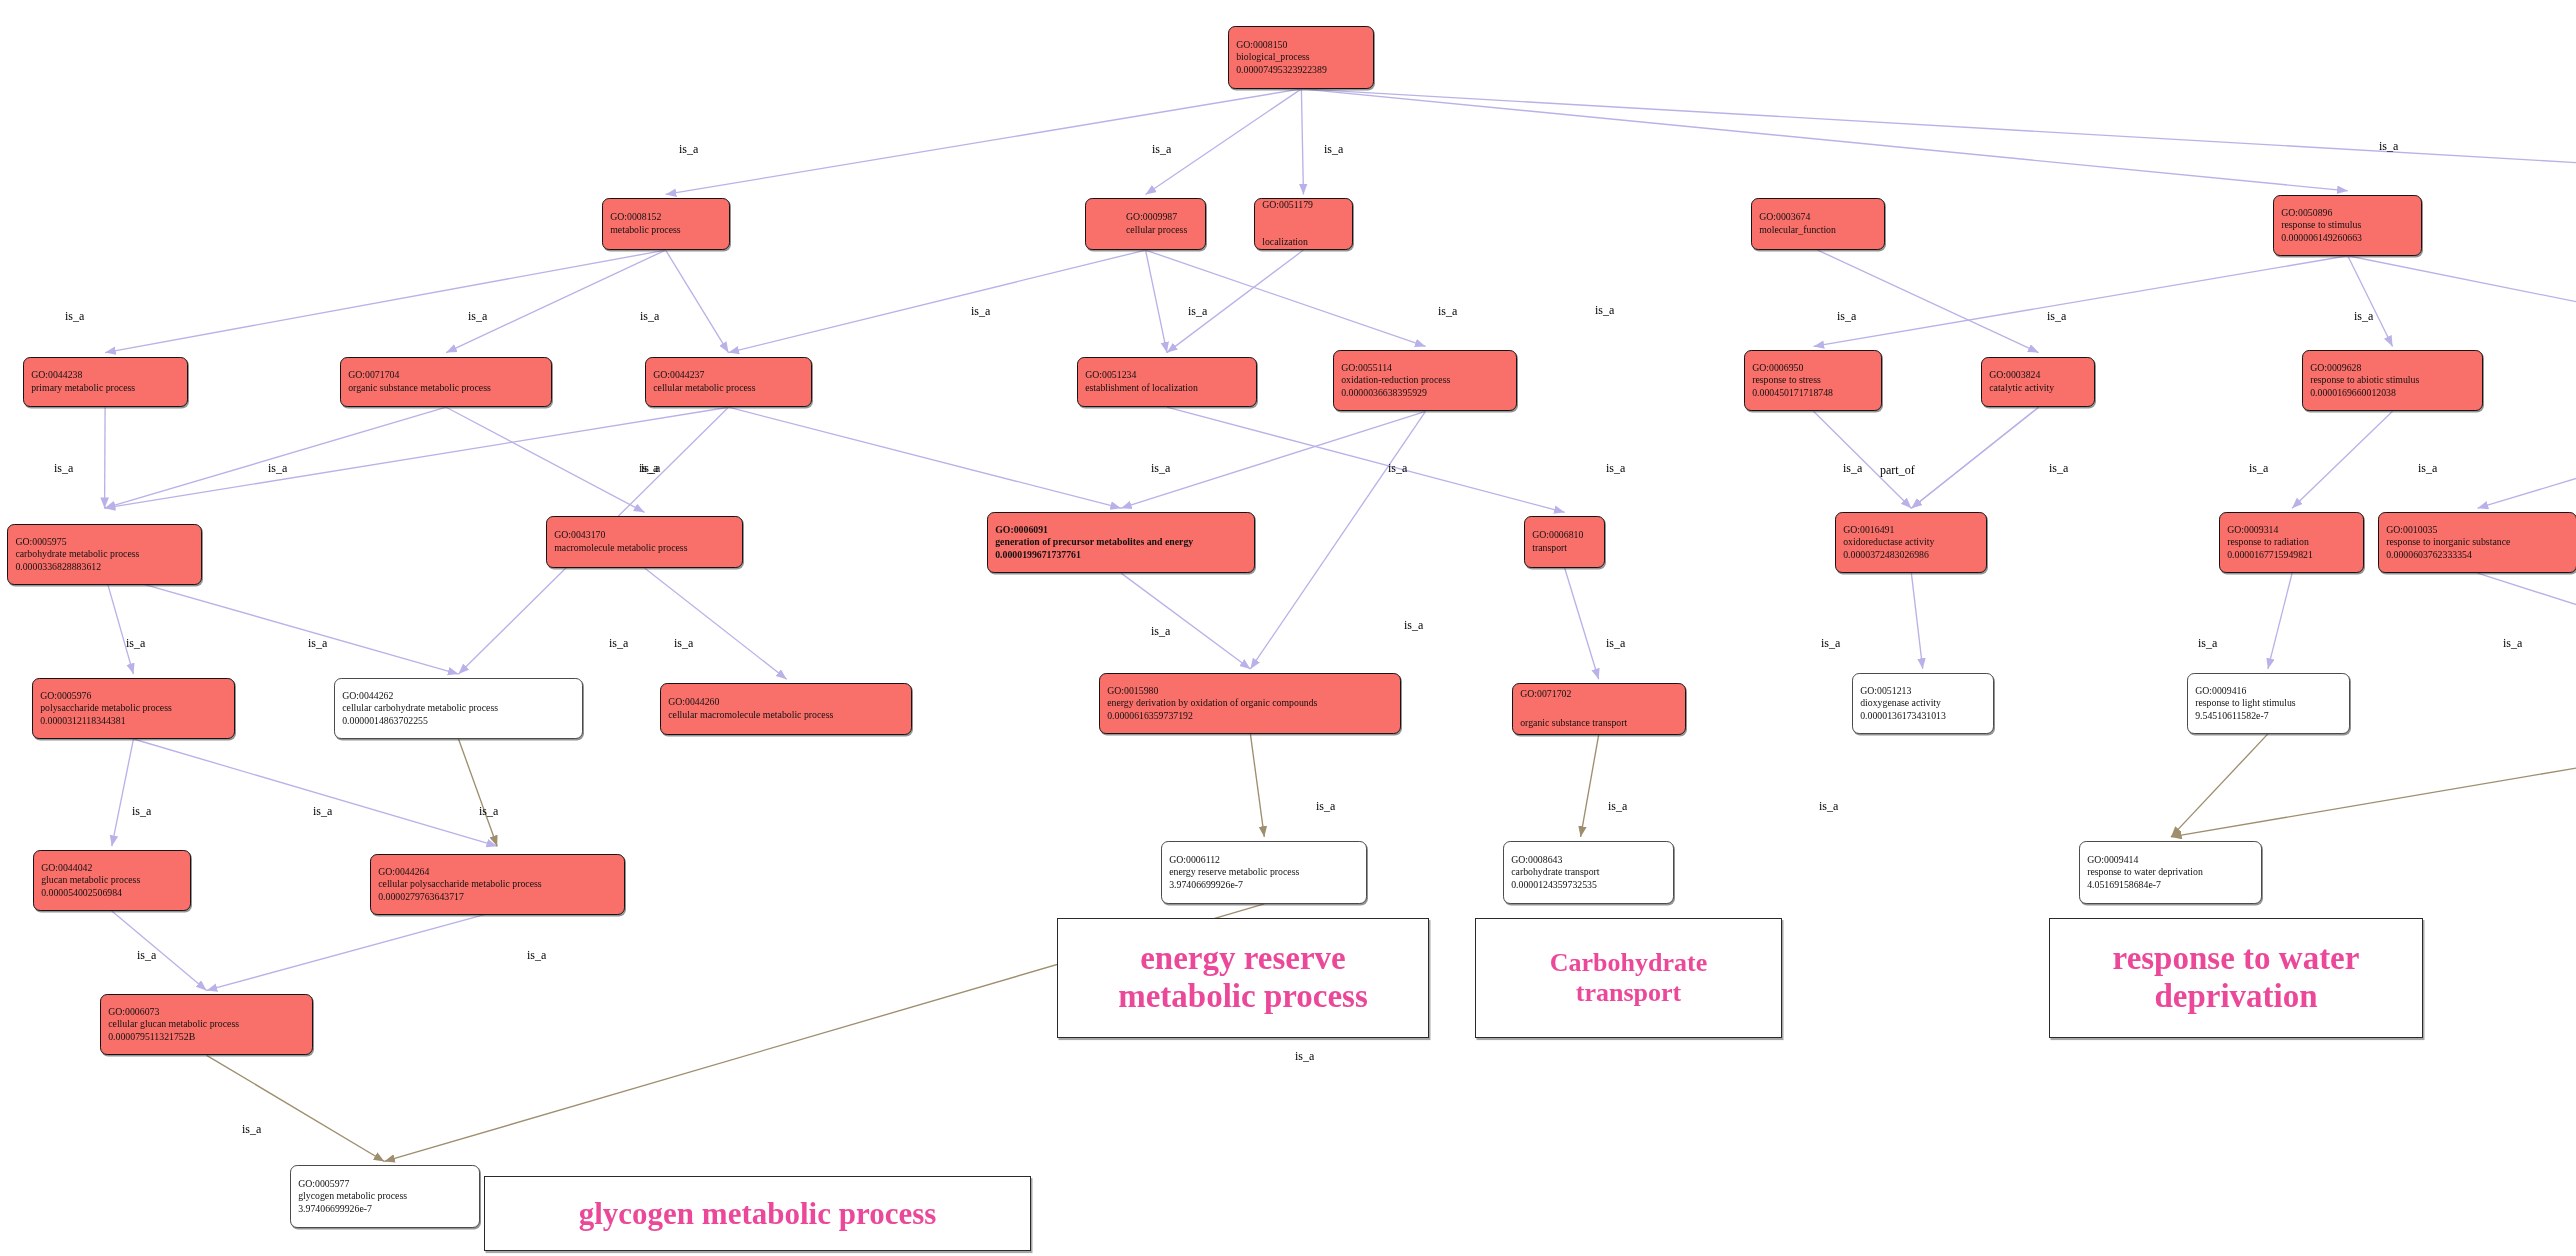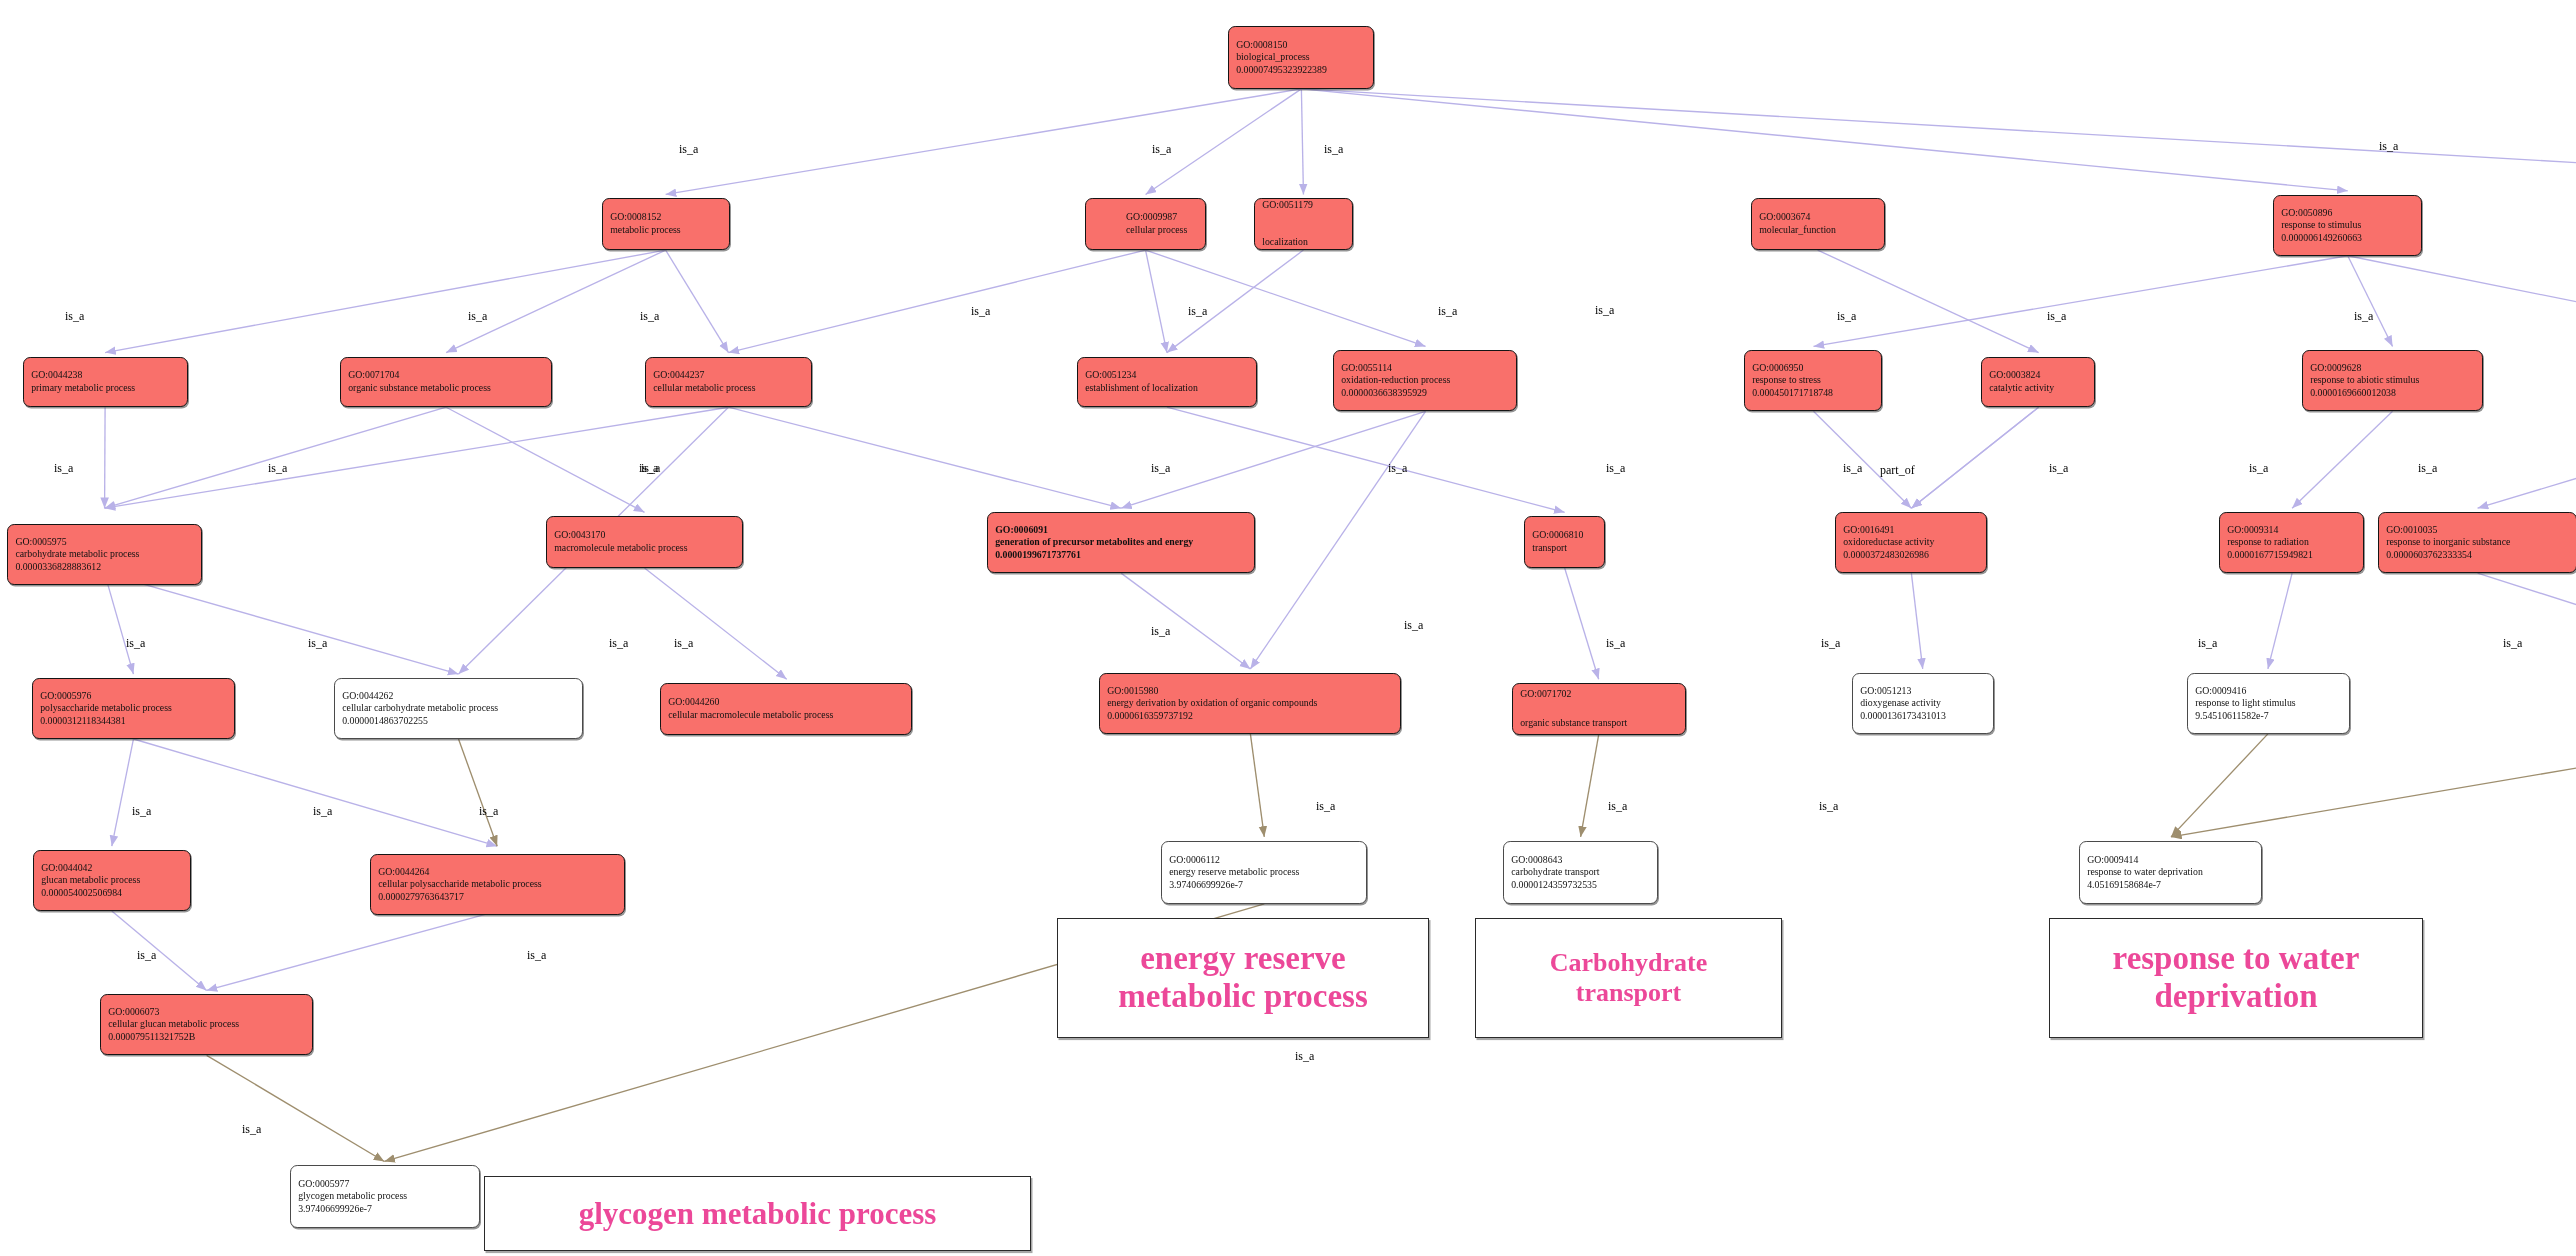--- a/index.html
+++ b/index.html
@@ -263,21 +263,21 @@
       <div class="node sig" style="left: 370px; top: 854px; width: 255px; height: 61px;">
         <div class="go-id">GO:0044264</div>
         <div class="go-name">cellular polysaccharide metabolic process</div>
         <div class="go-p">0.0000279763643717</div>
       </div>
       <div class="node plain" style="left: 1161px; top: 841px; width: 206px; height: 63px;">
         <div class="go-id">GO:0006112</div>
         <div class="go-name">energy reserve metabolic process</div>
         <div class="go-p">3.97406699926e-7</div>
       </div>
-      <div class="node plain" style="left: 1503px; top: 841px; width: 155px; height: 63px;">
+      <div class="node plain" style="left: 1503px; top: 841px; width: 171px; height: 63px;">
         <div class="go-id">GO:0008643</div>
         <div class="go-name">carbohydrate transport</div>
         <div class="go-p">0.0000124359732535</div>
       </div>
       <div class="node plain" style="left: 2079px; top: 841px; width: 183px; height: 63px;">
         <div class="go-id">GO:0009414</div>
         <div class="go-name">response to water deprivation</div>
         <div class="go-p">4.05169158684e-7</div>
       </div>
       <div class="node sig" style="left: 100px; top: 994px; width: 213px; height: 61px;">

